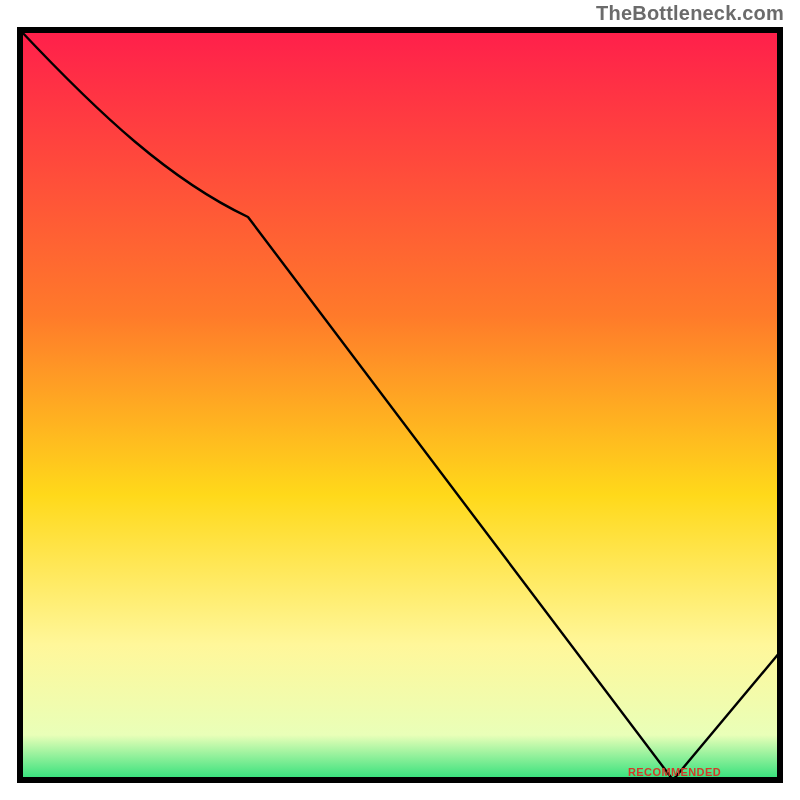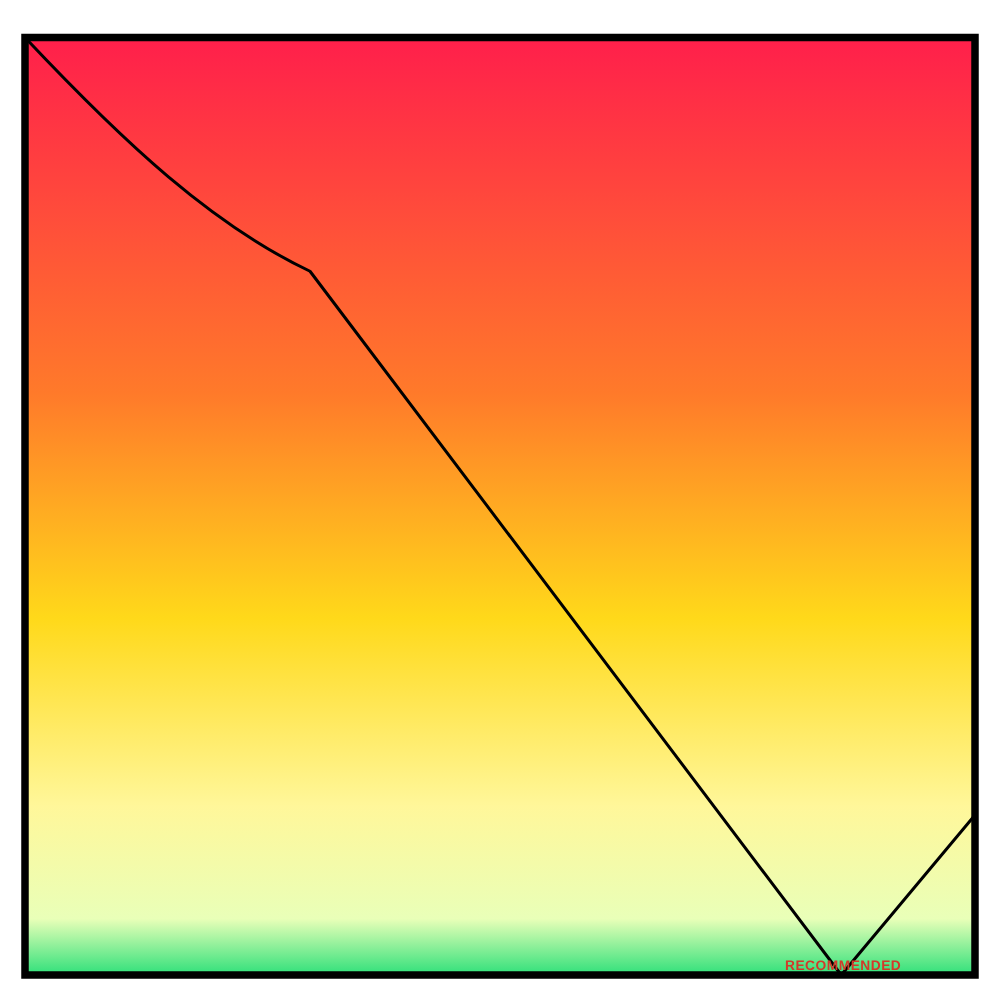--- a/index.html
+++ b/index.html
@@ -32,20 +32,21 @@
     font-size: 11px;
     font-weight: 700;
     fill: #d23a2a;
     letter-spacing: 0.4px;
   }
 </style>
 </head>
 <body>
 
 <div class="wrap">
+  <div class="attribution">TheBottleneck.com</div>
 
   <svg width="800" height="800" viewBox="0 0 800 800">
     <defs>
       <linearGradient id="bg-grad" x1="0" y1="0" x2="0" y2="1">
         <stop offset="0%" stop-color="#ff1f4b"></stop>
         <stop offset="38%" stop-color="#ff7a2a"></stop>
         <stop offset="62%" stop-color="#ffd91a"></stop>
         <stop offset="82%" stop-color="#fff79a"></stop>
         <stop offset="94%" stop-color="#e9ffb8"></stop>
         <stop offset="100%" stop-color="#2fe07a"></stop>

